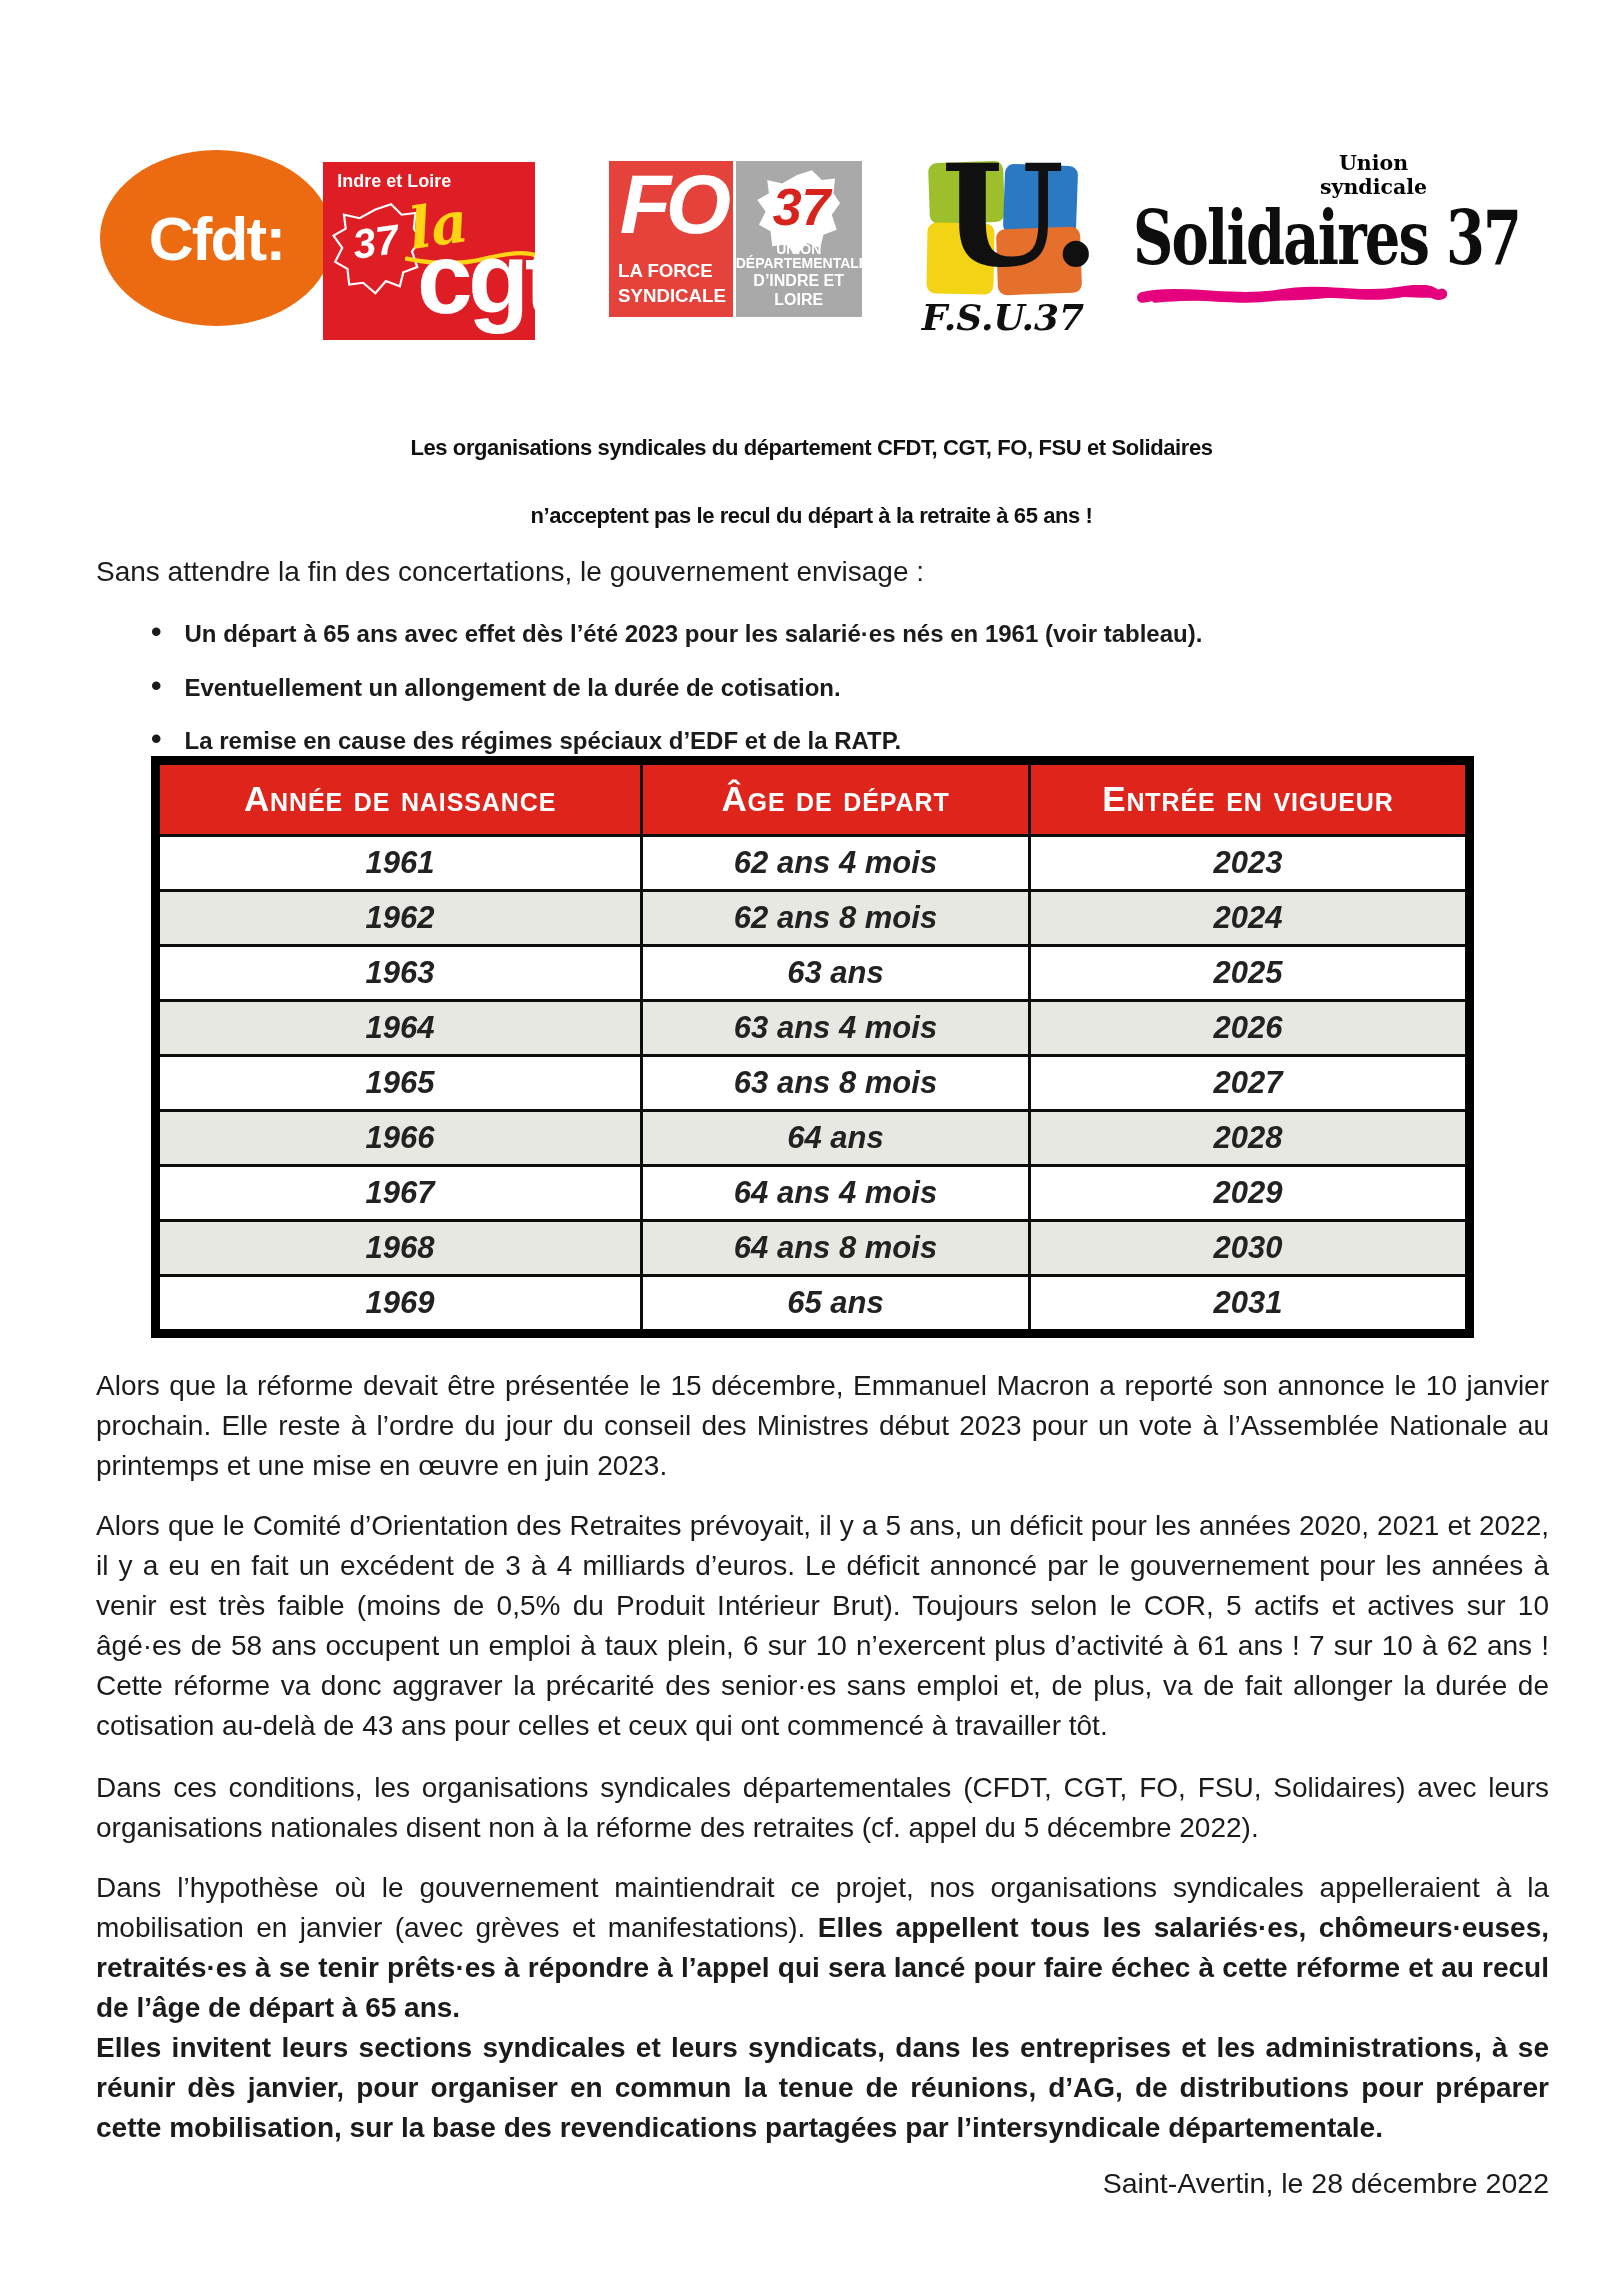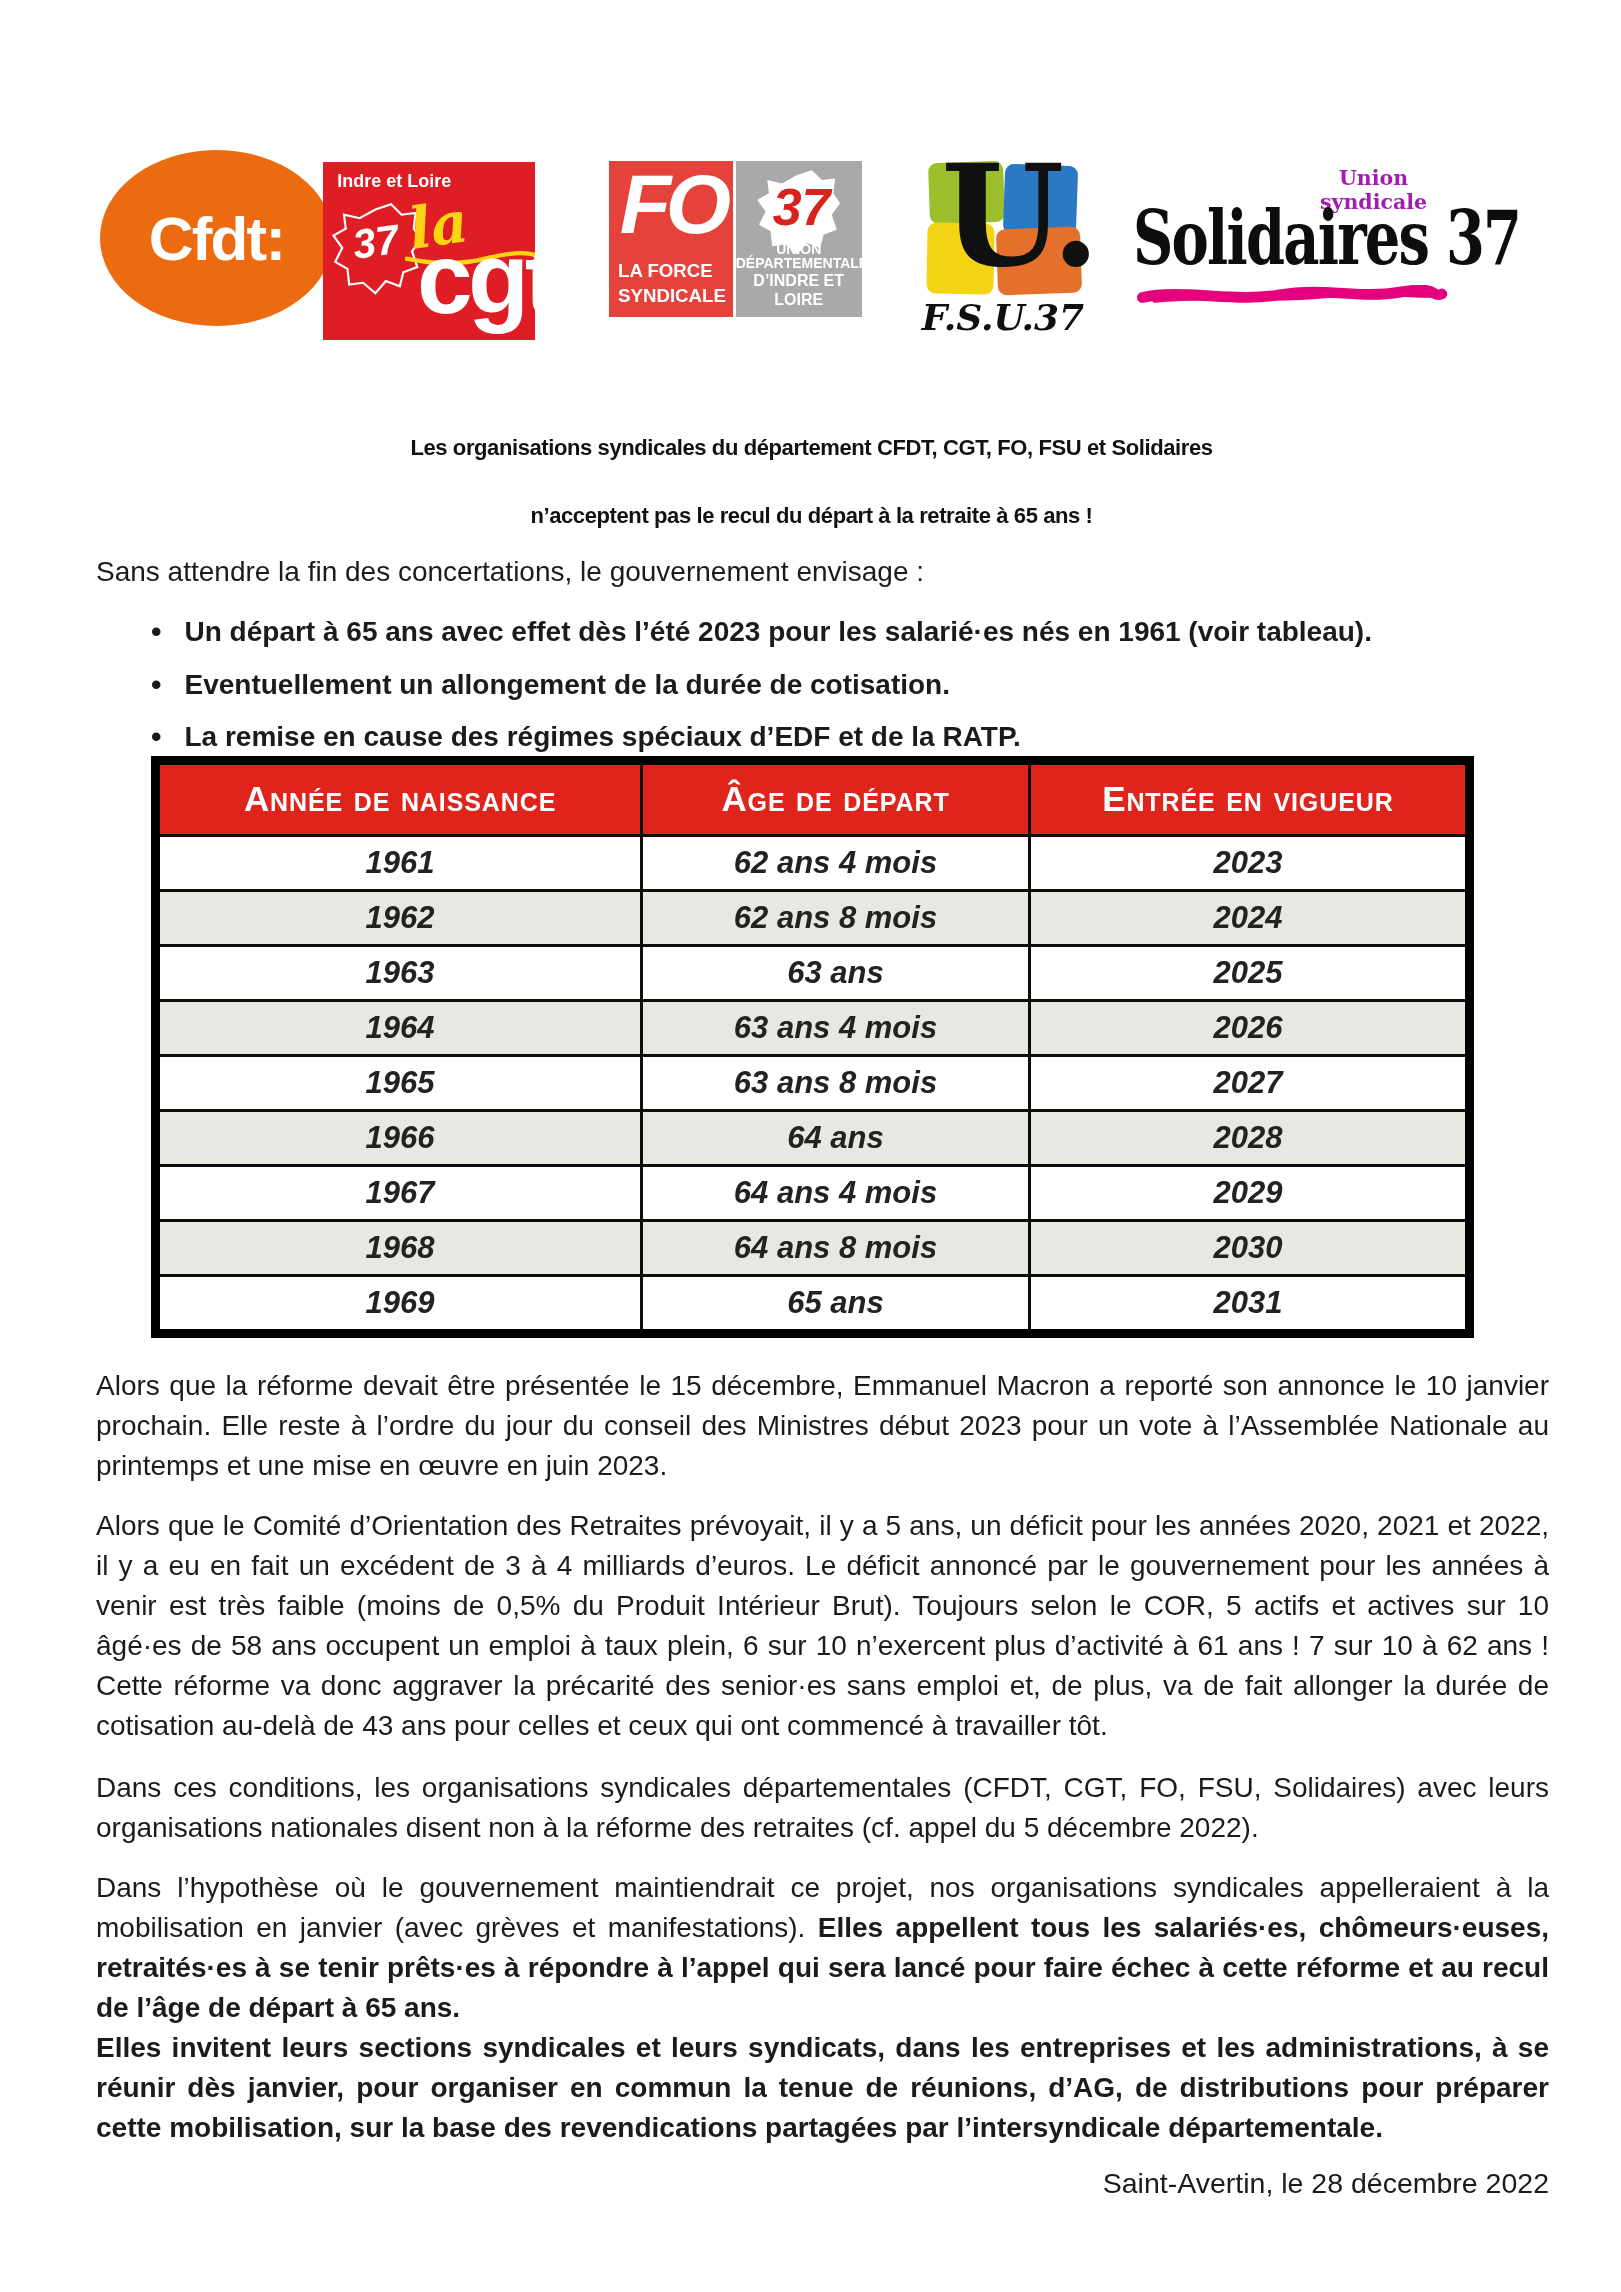--- a/index.html
+++ b/index.html
@@ -41,35 +41,35 @@
   .fsu-green{left:1.8px;top:0;width:75px;height:61px;background:#9dbf2c;transform:rotate(-2deg);}
   .fsu-blue{left:77px;top:2.7px;width:73px;height:70px;background:#2b78c3;transform:rotate(2deg);}
   .fsu-yellow{left:0;top:61px;width:67px;height:71px;background:#f2d414;transform:rotate(1deg);}
   .fsu-orange{left:70px;top:66px;width:84px;height:66px;background:#e4702c;transform:rotate(-2deg);}
   .fsu-letter{position:absolute;left:14.3px;top:-18px;font-family:"DejaVu Serif",serif;font-weight:bold;
               font-size:141px;line-height:143px;color:#101010;}
   .fsu-caption{position:absolute;left:-5.3px;top:134px;font-family:"DejaVu Serif",serif;font-weight:bold;
                font-style:italic;font-size:36px;color:#101010;white-space:nowrap;}
 
   #logo-sol{left:1133px;top:151px;width:356px;height:160px;}
-  .sol-union{position:absolute;left:178px;top:0;width:125px;text-align:center;color:#a21caf;
-             font-family:"DejaVu Serif",serif;font-weight:bold;font-size:20.5px;line-height:24px;margin-top:15px;}
+  .sol-union{position:absolute;left:178px;top:0;width:125px;text-align:center;color:#000000;
+             font-family:"DejaVu Serif",serif;font-weight:bold;font-size:20.5px;line-height:24px;}
   .sol-word{position:absolute;left:0;top:43px;font-family:"DejaVu Serif",serif;font-weight:bold;
             font-size:57px;letter-spacing:-1.8px;color:#0d0d0d;white-space:nowrap;
             transform:scale(0.98,1.3);transform-origin:left top;}
   .sol-underline{position:absolute;left:3.6px;top:134px;width:312px;height:21.4px;}
 
   
   .title{position:absolute;left:85px;top:414px;width:1453px;text-align:center;font-weight:bold;
          font-size:22px;line-height:68px;letter-spacing:-0.4px;color:#111;}
 
   
   .intro{position:absolute;left:96px;top:556px;font-size:28px;}
   .bullets{position:absolute;left:151px;top:615px;width:1310px;}
-  .bullet{display:flex;gap:23px;font-weight:bold;font-size:28px;line-height:33px;margin-bottom:18.7px;}
+  .bullet{display:flex;gap:23px;font-weight:bold;font-size:24px;line-height:33px;margin-bottom:18.7px;align-items:flex-end;}
   .bullet .dot::before{content:"•";font-size:30px;}
 
   
   .retire-table{position:absolute;left:151px;top:756px;width:1323px;border-collapse:collapse;
                 border:9px solid #000;table-layout:fixed;}
   .retire-table th{background:#df241c;color:#fff;font-variant:small-caps;font-weight:bold;
                    font-size:35px;letter-spacing:0.9px;padding:14.3px 0;border:3.6px solid #0d0d0d;}
   .retire-table td{font-size:31px;font-weight:bold;font-style:italic;text-align:center;height:50px;
                    border:3.6px solid #0d0d0d;color:#222;background:#fff;}
   .retire-table tbody tr:nth-child(even) td{background:#e8e8e3;}

